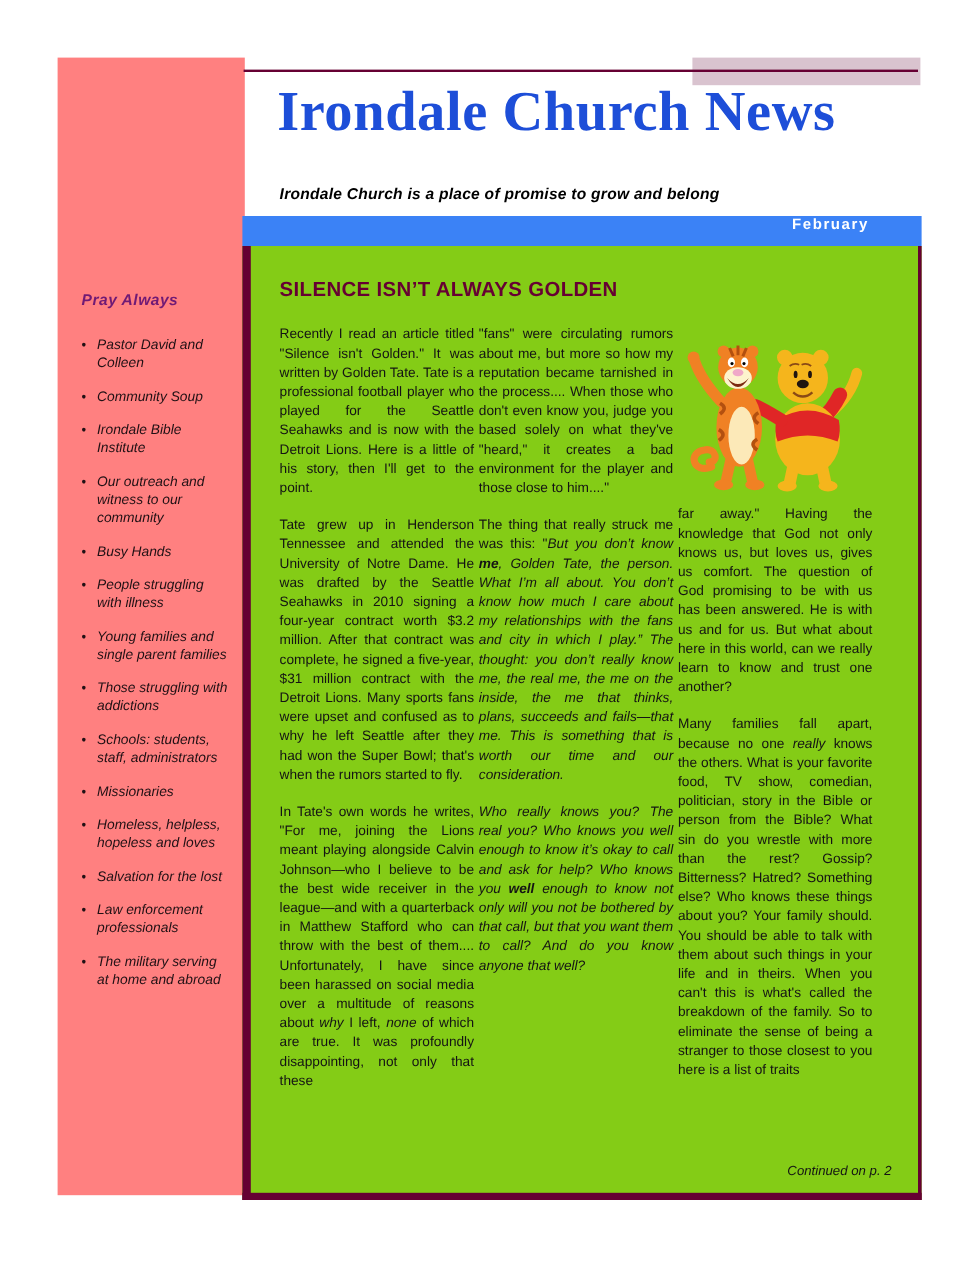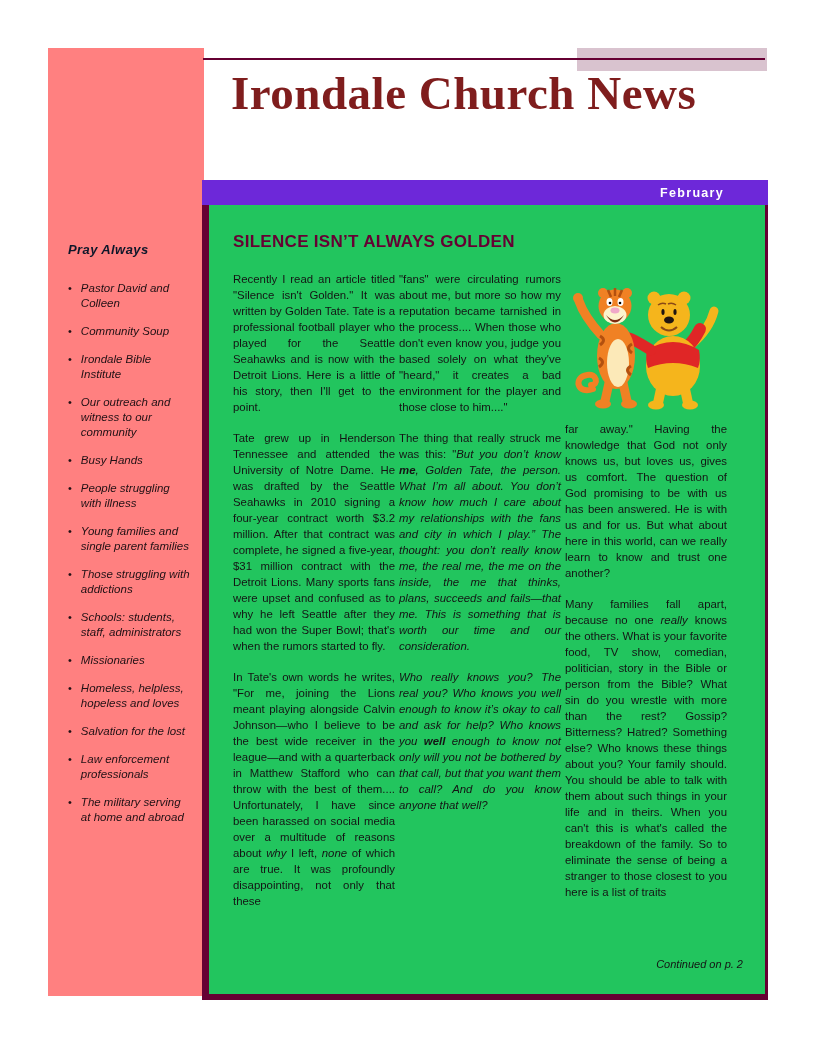--- a/index.html
+++ b/index.html
@@ -8,70 +8,70 @@
     font-family:"Liberation Sans",sans-serif;color:#141414;overflow:hidden;
   }
   .page{position:absolute;inset:0;overflow:hidden;}
 
   
   .sidebar{
     position:absolute;left:48px;top:48px;width:156px;height:948px;
     background:#ff8080;box-sizing:border-box;padding:194px 12px 0 20px;
   }
   .sidebar-heading{
-    font-size:13px;font-weight:bold;font-style:italic;color:#0f172a;
+    font-size:13px;font-weight:bold;font-style:italic;color:#701a75;
     letter-spacing:.4px;margin:0 0 24px 0;
   }
   .sidebar-item{
     display:flex;gap:9px;font-style:italic;font-size:11.5px;line-height:15px;
     margin-bottom:13px;color:#201014;
   }
   .sidebar-item .bullet{font-style:normal;font-size:11px;line-height:15px;}
 
   
   .mauve-block{position:absolute;left:577px;top:48px;width:190px;height:23px;background:#d9c3cf;}
   .top-rule{position:absolute;left:203px;top:58px;width:562px;height:2px;background:#660033;}
   .title{
     position:absolute;left:231px;top:66px;margin:0;white-space:nowrap;
     font-family:"Liberation Serif",serif;font-weight:bold;font-size:47px;
-    letter-spacing:.5px;color:#7f1d1d;
+    letter-spacing:.5px;color:#1d4ed8;
   }
   .tagline{
     position:absolute;left:233px;top:154px;font-size:13px;font-weight:bold;
     font-style:italic;color:#000;letter-spacing:.2px;
   }
   .month-bar{
-    position:absolute;left:202px;top:180px;width:566px;height:25px;background:#6d28d9;
-    display:flex;align-items:center;justify-content:flex-end;
+    position:absolute;left:202px;top:180px;width:566px;height:25px;background:#3b82f6;
+    display:flex;justify-content:flex-end;
     padding-right:44px;box-sizing:border-box;
   }
   .month-bar .month{color:#fff;font-weight:bold;font-size:12.5px;letter-spacing:1.3px;}
 
   
   .content{
-    position:absolute;left:202px;top:205px;width:566px;height:795px;background:#22c55e;
+    position:absolute;left:202px;top:205px;width:566px;height:795px;background:#84cc16;
     border-left:7px solid #660033;border-right:3px solid #660033;border-bottom:6px solid #660033;
     box-sizing:border-box;padding-left:24px;overflow:hidden;
   }
   .headline{
     margin:27px 0 19px 0;font-size:17px;font-weight:bold;color:#660033;letter-spacing:.3px;
   }
   .cols{display:flex;gap:4px;}
   .col{width:162px;text-align:justify;font-size:11.4px;line-height:16px;}
   .col p{margin:0 0 15px 0;}
   .col .i{font-style:italic;}
   .col .bi{font-style:italic;font-weight:bold;}
 
   .figure{margin:-6px 0 10px 0;width:162px;}
   .figure svg{display:block;width:160px;height:146px;}
   .caption{
     font-size:10.5px;font-weight:bold;font-style:italic;color:#660033;
     line-height:13px;text-align:left;margin-top:3px;
   }
-  .continued{position:absolute;right:22px;bottom:24px;font-style:italic;font-size:11px;color:#141414;}
+  .continued{position:absolute;right:22px;bottom:12px;font-style:italic;font-size:11px;color:#141414;}
 </style>
 </head>
 <body>
 
 <div class="page">
 
   <div class="sidebar">
     <div class="sidebar-heading">Pray Always</div>
     <div class="sidebar-list">
         <div class="sidebar-item">
@@ -129,20 +129,21 @@
         <div class="sidebar-item">
           <span class="bullet">•</span>
           <span class="item-text">The military serving at home and abroad</span>
         </div>
       </div>
   </div>
 
   <div class="mauve-block"></div>
   <div class="top-rule"></div>
   <h1 class="title">Irondale Church News</h1>
+  <div class="tagline">Irondale Church is a place of promise to grow and belong</div>
 
   <div class="month-bar">
     <span class="month">February</span>
   </div>
 
   <div class="content">
     <h2 class="headline">SILENCE ISN’T ALWAYS GOLDEN</h2>
 
     <div class="cols">
       <div class="col">

